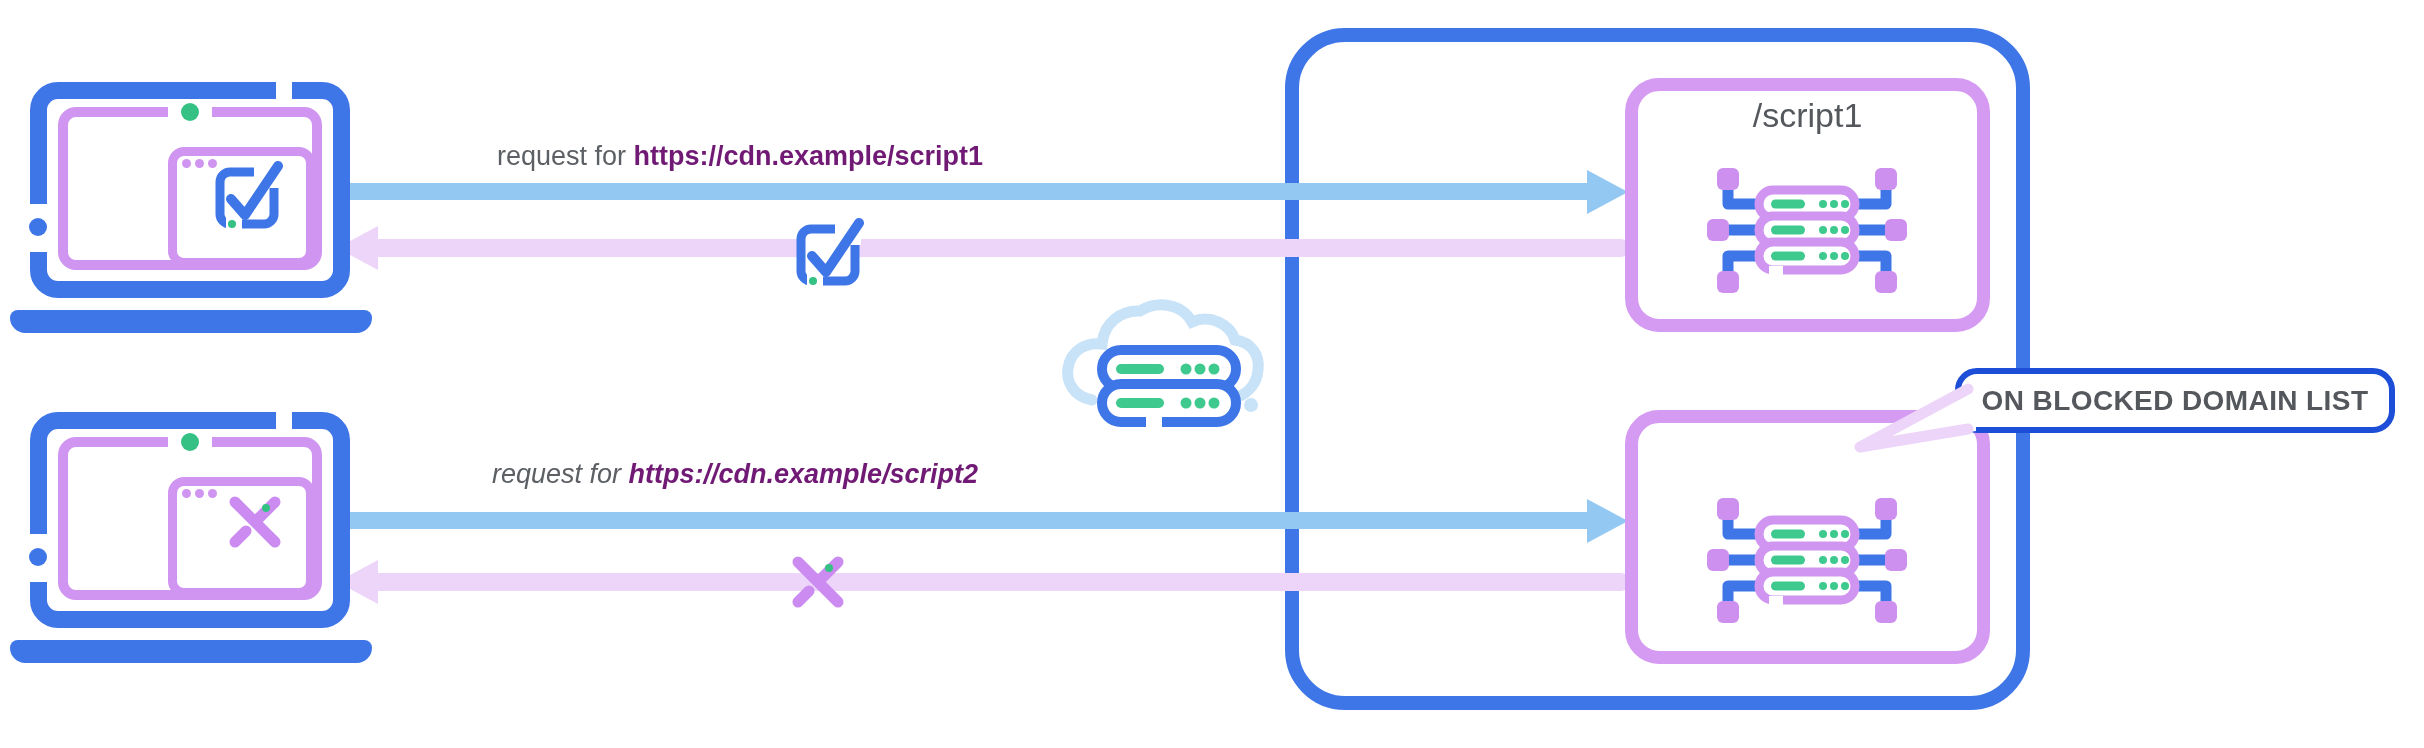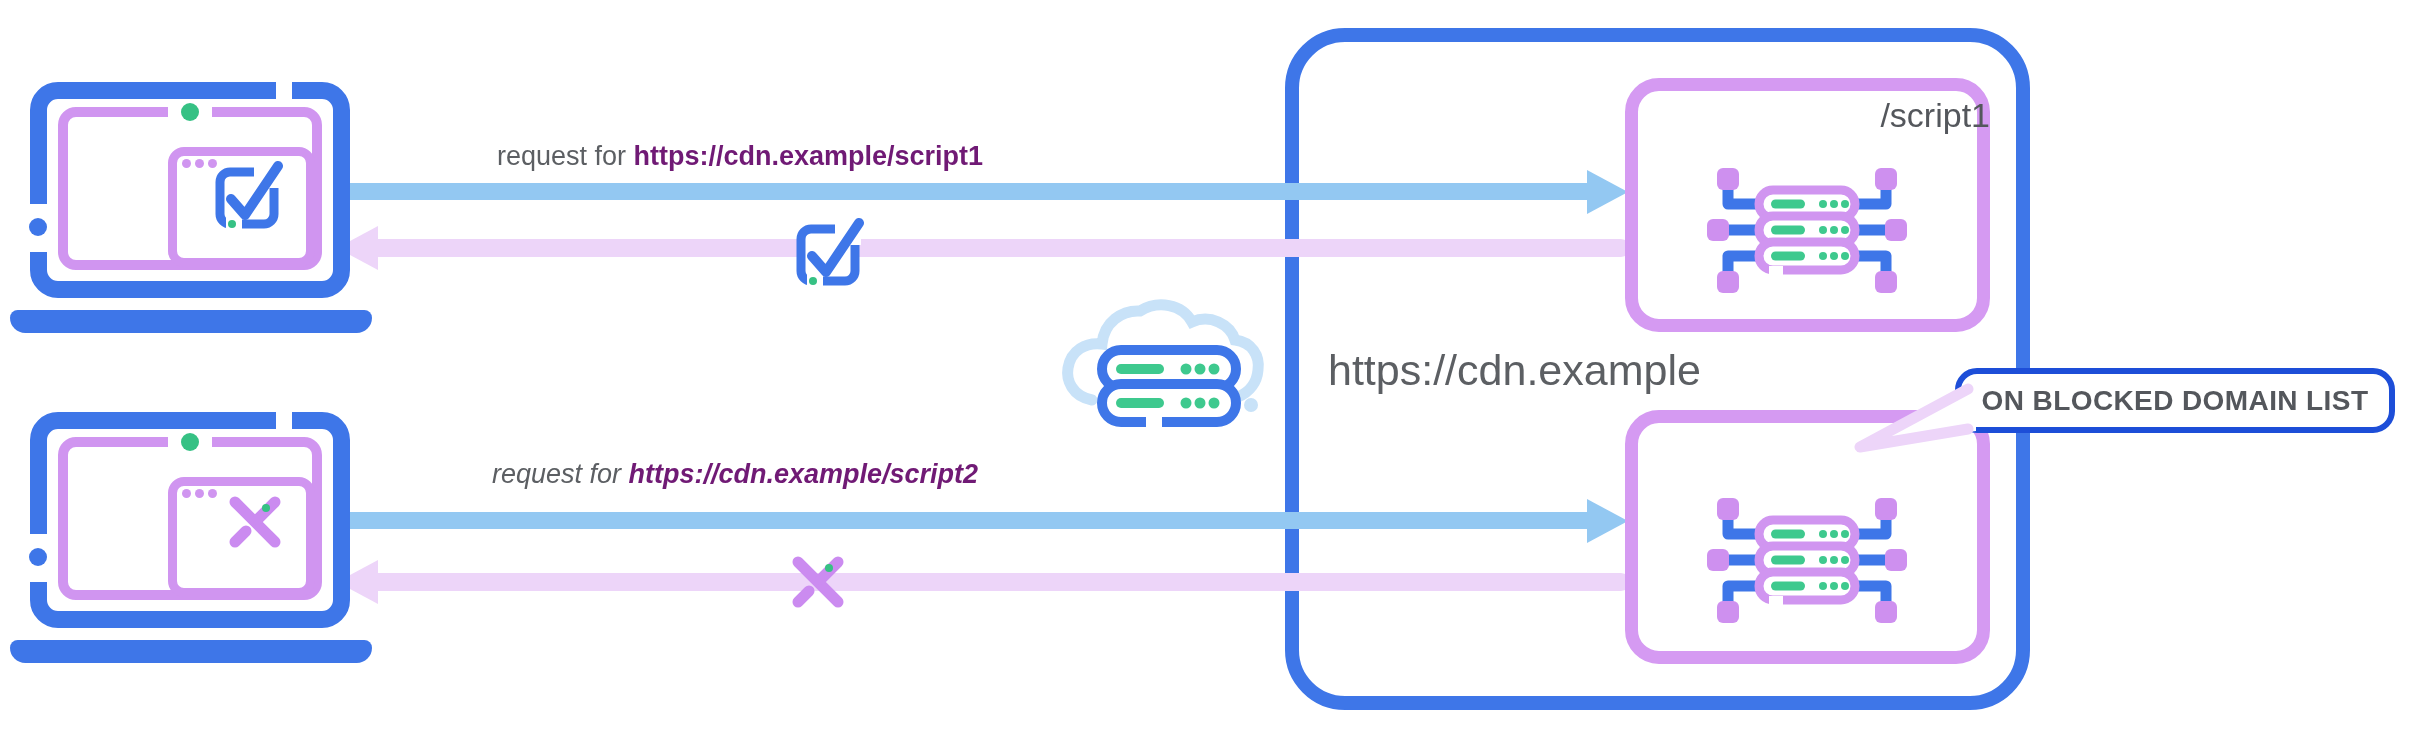--- a/index.html
+++ b/index.html
@@ -27,21 +27,21 @@
   .arrow-line-blue{height:17px;background:#93C8F2;border-radius:9px 0 0 9px;}
   .arrow-head-right{width:0;height:0;border-top:22px solid transparent;border-bottom:22px solid transparent;border-left:41px solid #93C8F2;}
   .arrow-line-lav{height:18px;background:#EDD5F9;border-radius:0 9px 9px 0;}
   .arrow-head-left{width:0;height:0;border-top:22px solid transparent;border-bottom:22px solid transparent;border-right:41px solid #EDD5F9;}
 
   
   .req-label{width:800px;text-align:center;font-size:27px;white-space:nowrap;}
   .req-label b{color:#701a75;}
   .result-label{width:600px;text-align:center;font-size:29px;white-space:nowrap;}
   .cdn-title{font-size:43px;white-space:nowrap;}
-  .ep-label{width:365px;text-align:right;font-size:34px;color:#54575C;white-space:nowrap;}
+  .ep-label{width:365px;text-align:center;font-size:34px;color:#54575C;white-space:nowrap;}
 
   
   .cdn-box{left:1285px;top:28px;width:717px;height:654px;border:14px solid #3E76E8;border-radius:60px;background:#fff;}
   .ep-box{left:1625px;width:339px;height:228px;border:13px solid #D59AF2;border-radius:34px;background:#fff;}
 
   
   .callout{left:1955px;top:368px;width:428px;height:53px;border:6px solid #1d4ed8;border-radius:22px;
     background:#fff;display:flex;align-items:center;justify-content:center;
     font-size:28px;font-weight:bold;color:#54575C;letter-spacing:.4px;white-space:nowrap;z-index:6;}
   .callout-tail{left:1846px;top:383px;z-index:7;}
@@ -217,21 +217,20 @@
   </svg>
 
   <div class="abs req-label" style="left:340px;top:141px;">
     <span>request for </span><b>https://cdn.example/script1</b>
   </div>
 
   <div class="abs req-label" style="left:335px;top:459px;font-style:italic;">
     <span>request for </span><b>https://cdn.example/script2</b>
   </div>
 
-  <div class="abs cdn-title" style="left:1328px;top:346px;">https://cdn.example</div>
 
   <div class="abs callout">ON BLOCKED DOMAIN LIST</div>
   <svg class="abs callout-tail" width="132" height="78" viewBox="0 0 132 78">
     <path d="M130 2 L14 64 L130 48 Z" fill="#fff"></path>
     <path d="M122 6 L14 64 L122 46" fill="none" stroke="#EDD5F9" stroke-width="11" stroke-linecap="round" stroke-linejoin="round"></path>
   </svg>
 
 </div>
 
 </body></html>

